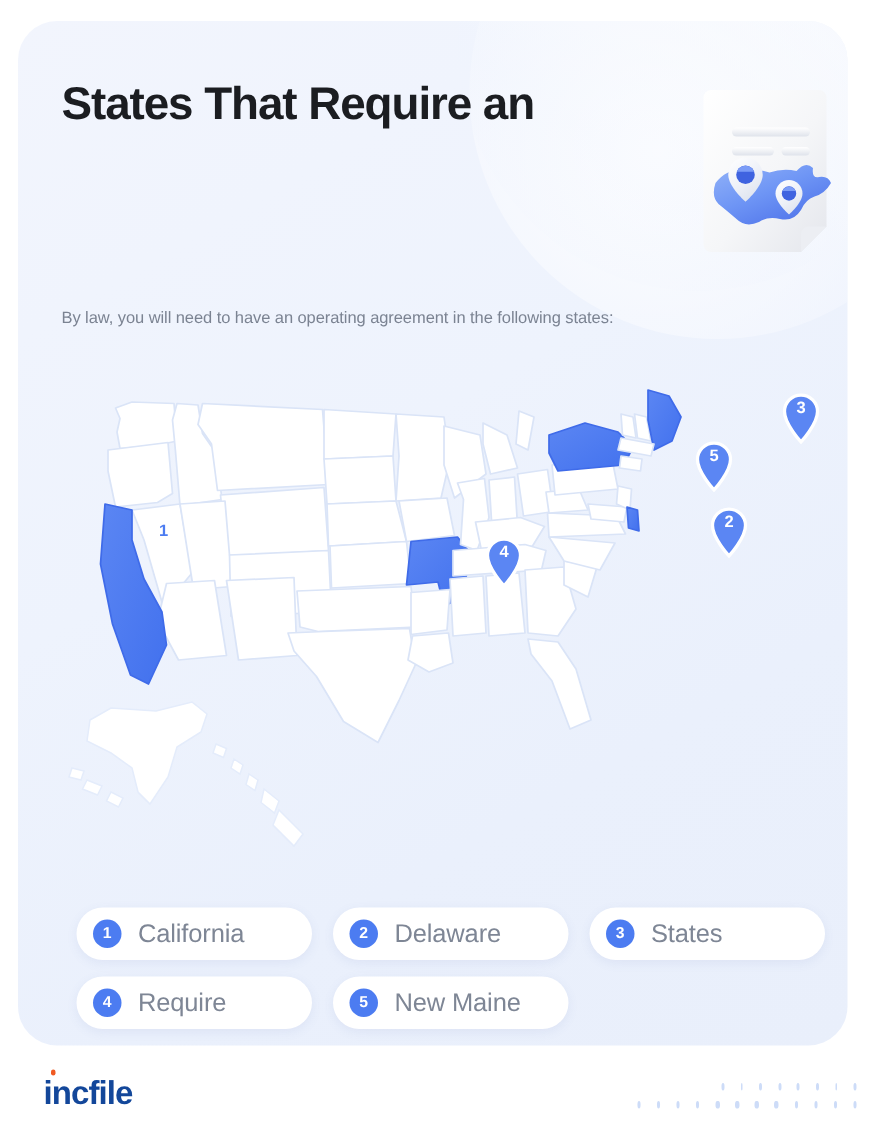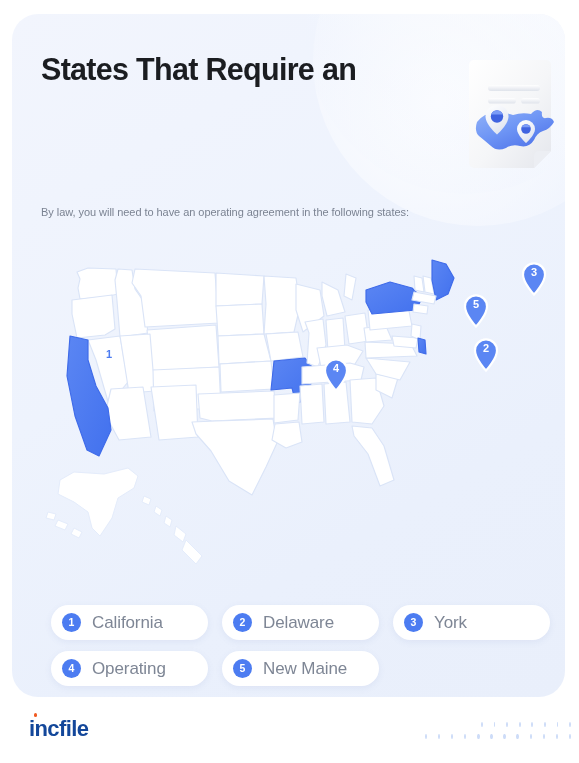--- a/index.html
+++ b/index.html
@@ -324,25 +324,25 @@
       <div class="chip">
         <span class="badge">1</span>
         <span class="cname">California</span>
       </div>
       <div class="chip">
         <span class="badge">2</span>
         <span class="cname">Delaware</span>
       </div>
       <div class="chip">
         <span class="badge">3</span>
-        <span class="cname">York</span>
+        <span class="cname">States</span>
       </div>
       <div class="chip">
         <span class="badge">4</span>
-        <span class="cname">Operating</span>
+        <span class="cname">Require</span>
       </div>
       <div class="chip">
         <span class="badge">5</span>
         <span class="cname">New Maine</span>
       </div>
     </div>
   </div>
 
   <div class="logo">
     <span class="word">

